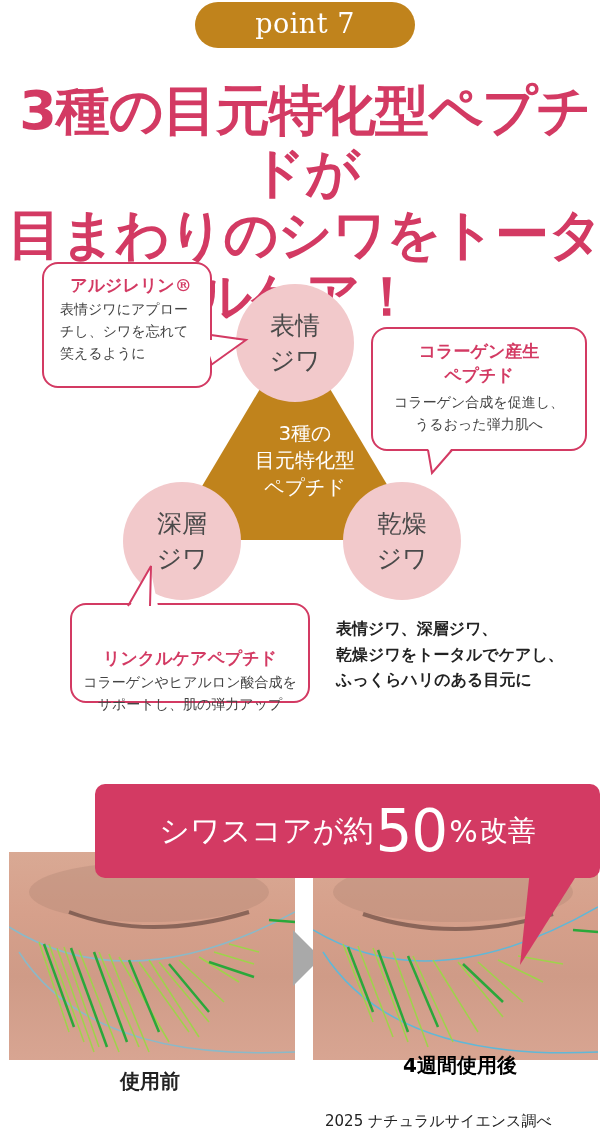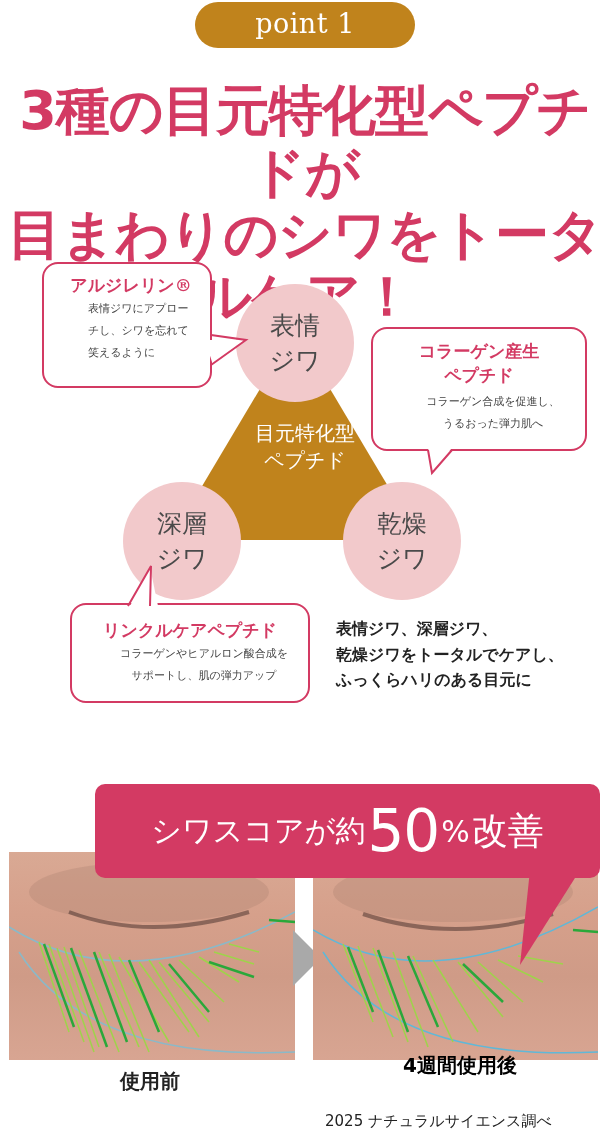--- a/index.html
+++ b/index.html
@@ -31,27 +31,27 @@
   }
   .c-top { left: 236px; top: 284px; }
   .c-left { left: 123px; top: 482px; }
   .c-right { left: 343px; top: 482px; }
 
   .bubble {
     position: absolute; background: #fff; border: 2px solid #d33a63; border-radius: 16px;
     text-align: center;
   }
   .bubble .b-title { color: #d33a63; font-weight: bold; font-family: "DejaVu Serif", serif; }
-  .bubble .b-body { color: #444; font-size: 11px; line-height: 22px; margin-left: 28px; }
+  .bubble .b-body { color: #444; font-size: 14px; line-height: 22px; }
   .b1 { left: 42px; top: 262px; width: 170px; height: 126px; padding: 8px 8px 0 16px; text-align: left; }
   .b1 .b-title { font-size: 17px; line-height: 26px; text-align: center; }
   .b2 { left: 371px; top: 327px; width: 216px; height: 124px; padding-top: 10px; }
   .b2 .b-title { font-size: 17px; line-height: 24px; }
   .b3 { left: 70px; top: 603px; width: 240px; height: 100px; padding-top: 12px; }
-  .b3 .b-title { font-size: 17px; line-height: 26px; }
+  .b3 .b-title { font-size: 17px; line-height: 26px; margin-top: 28px; }
   .tails { position: absolute; left: 0; top: 0; pointer-events: none; }
 
   .summary {
     position: absolute; left: 336px; top: 616px; width: 270px;
     color: #222; font-size: 16px; line-height: 25.5px; font-weight: bold;
   }
 
   .photo {
     position: absolute; top: 852px; width: 286px; height: 208px; overflow: hidden;
     background: linear-gradient(180deg, #d9a994 0%, #d6a08b 30%, #cf9b87 60%, #d8a592 100%);
@@ -66,43 +66,44 @@
 
   .score-box {
     position: absolute; left: 95px; top: 784px; width: 505px; height: 94px;
     background: #d33a63; border-radius: 10px; color: #ffffff;
     display: flex; align-items: center; justify-content: center; gap: 2px;
     white-space: nowrap;
   }
   .score-box .s1 { font-size: 30px; }
   .score-box .s2 { font-size: 58px; font-weight: normal; letter-spacing: -1px; }
   .score-box .s3 { font-size: 30px; }
-  .score-box .s4 { font-size: 36px; font-family: Liberation Mono, monospace; }
+  .score-box .s4 { font-size: 28px; font-family: Liberation Mono, monospace; }
   .score-tail { position: absolute; left: 0; top: 0; }
 
   .label-before { position: absolute; left: 100px; top: 1068px; width: 100px; text-align: center;
     font-weight: bold; font-size: 20px; color: #222; }
   .label-after { position: absolute; left: 360px; top: 1052px; width: 200px; text-align: center;
     font-weight: bold; font-size: 20px; color: #000000; }
   .source { position: absolute; left: 325px; top: 1112px; width: 285px; font-size: 15px; color: #222; }
 </style>
 </head>
 <body>
 
-<div class="point-pill">point 1</div>
+<div class="point-pill">point 7</div>
 
 <div class="headline">
   <div>3種の目元特化型ペプチドが</div>
   <div>目まわりのシワをトータルケア！</div>
 </div>
 
 <svg class="triangle" width="610" height="620">
   <polygon points="295,330 170,540 420,540" fill="#c0831c"></polygon>
 </svg>
 <div class="tri-text">
+  <div>3種の</div>
   <div>目元特化型</div>
   <div>ペプチド</div>
 </div>
 
 <div class="circle c-top">
   <div>表情</div>
   <div>ジワ</div>
 </div>
 <div class="circle c-left">
   <div>深層</div>

